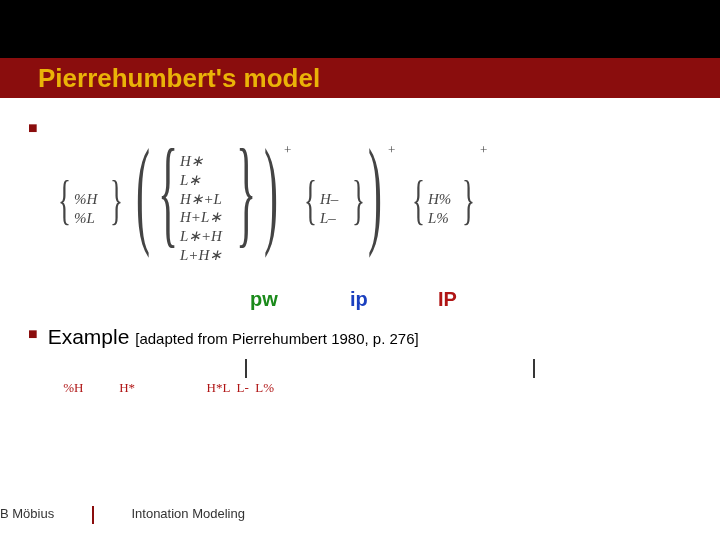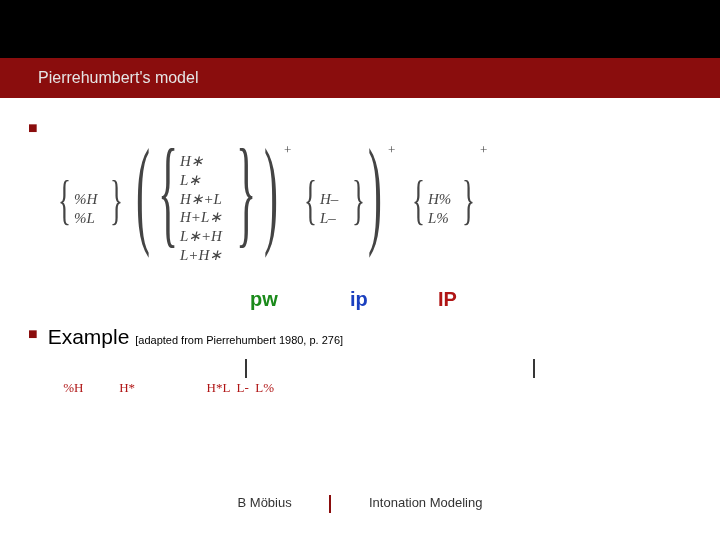--- a/index.html
+++ b/index.html
@@ -18,23 +18,23 @@
   }
   .title-bar {
     width: 100%;
     height: 40px;
     background: #8a0d0d;
     padding-left: 38px;
     display: flex;
     align-items: center;
   }
   .title-text {
-    color: #e5e5e5;
-    font-size: 16px;
-    font-weight: 400;
+    color: #eab308;
+    font-size: 26px;
+    font-weight: 700;
   }
   .content {
     padding: 18px 24px 0 24px;
   }
   .bullet-row {
     display: flex;
     align-items: flex-start;
     margin-bottom: 6px;
   }
   .bullet {
@@ -101,27 +101,27 @@
     color: #000;
   }
   .tone-line {
     font-family: Liberation Serif, serif;
     font-size: 13px;
     white-space: pre;
     margin-left: 36px;
     color: #b01515;
   }
   .cite {
-    font-size: 11px;
+    font-size: 15px;
   }
   .footer-wrap {
     position: absolute;
-    bottom: 27px;
+    bottom: 16px;
     width: 100%;
-    text-align: center;
+    text-align: left;
     font-size: 13px;
     color: #333;
   }
   .footer-wrap .divider {
     display: inline-block;
     width: 2px;
     height: 18px;
     background: #8a0d0d;
     vertical-align: middle;
     margin: 0 34px;

